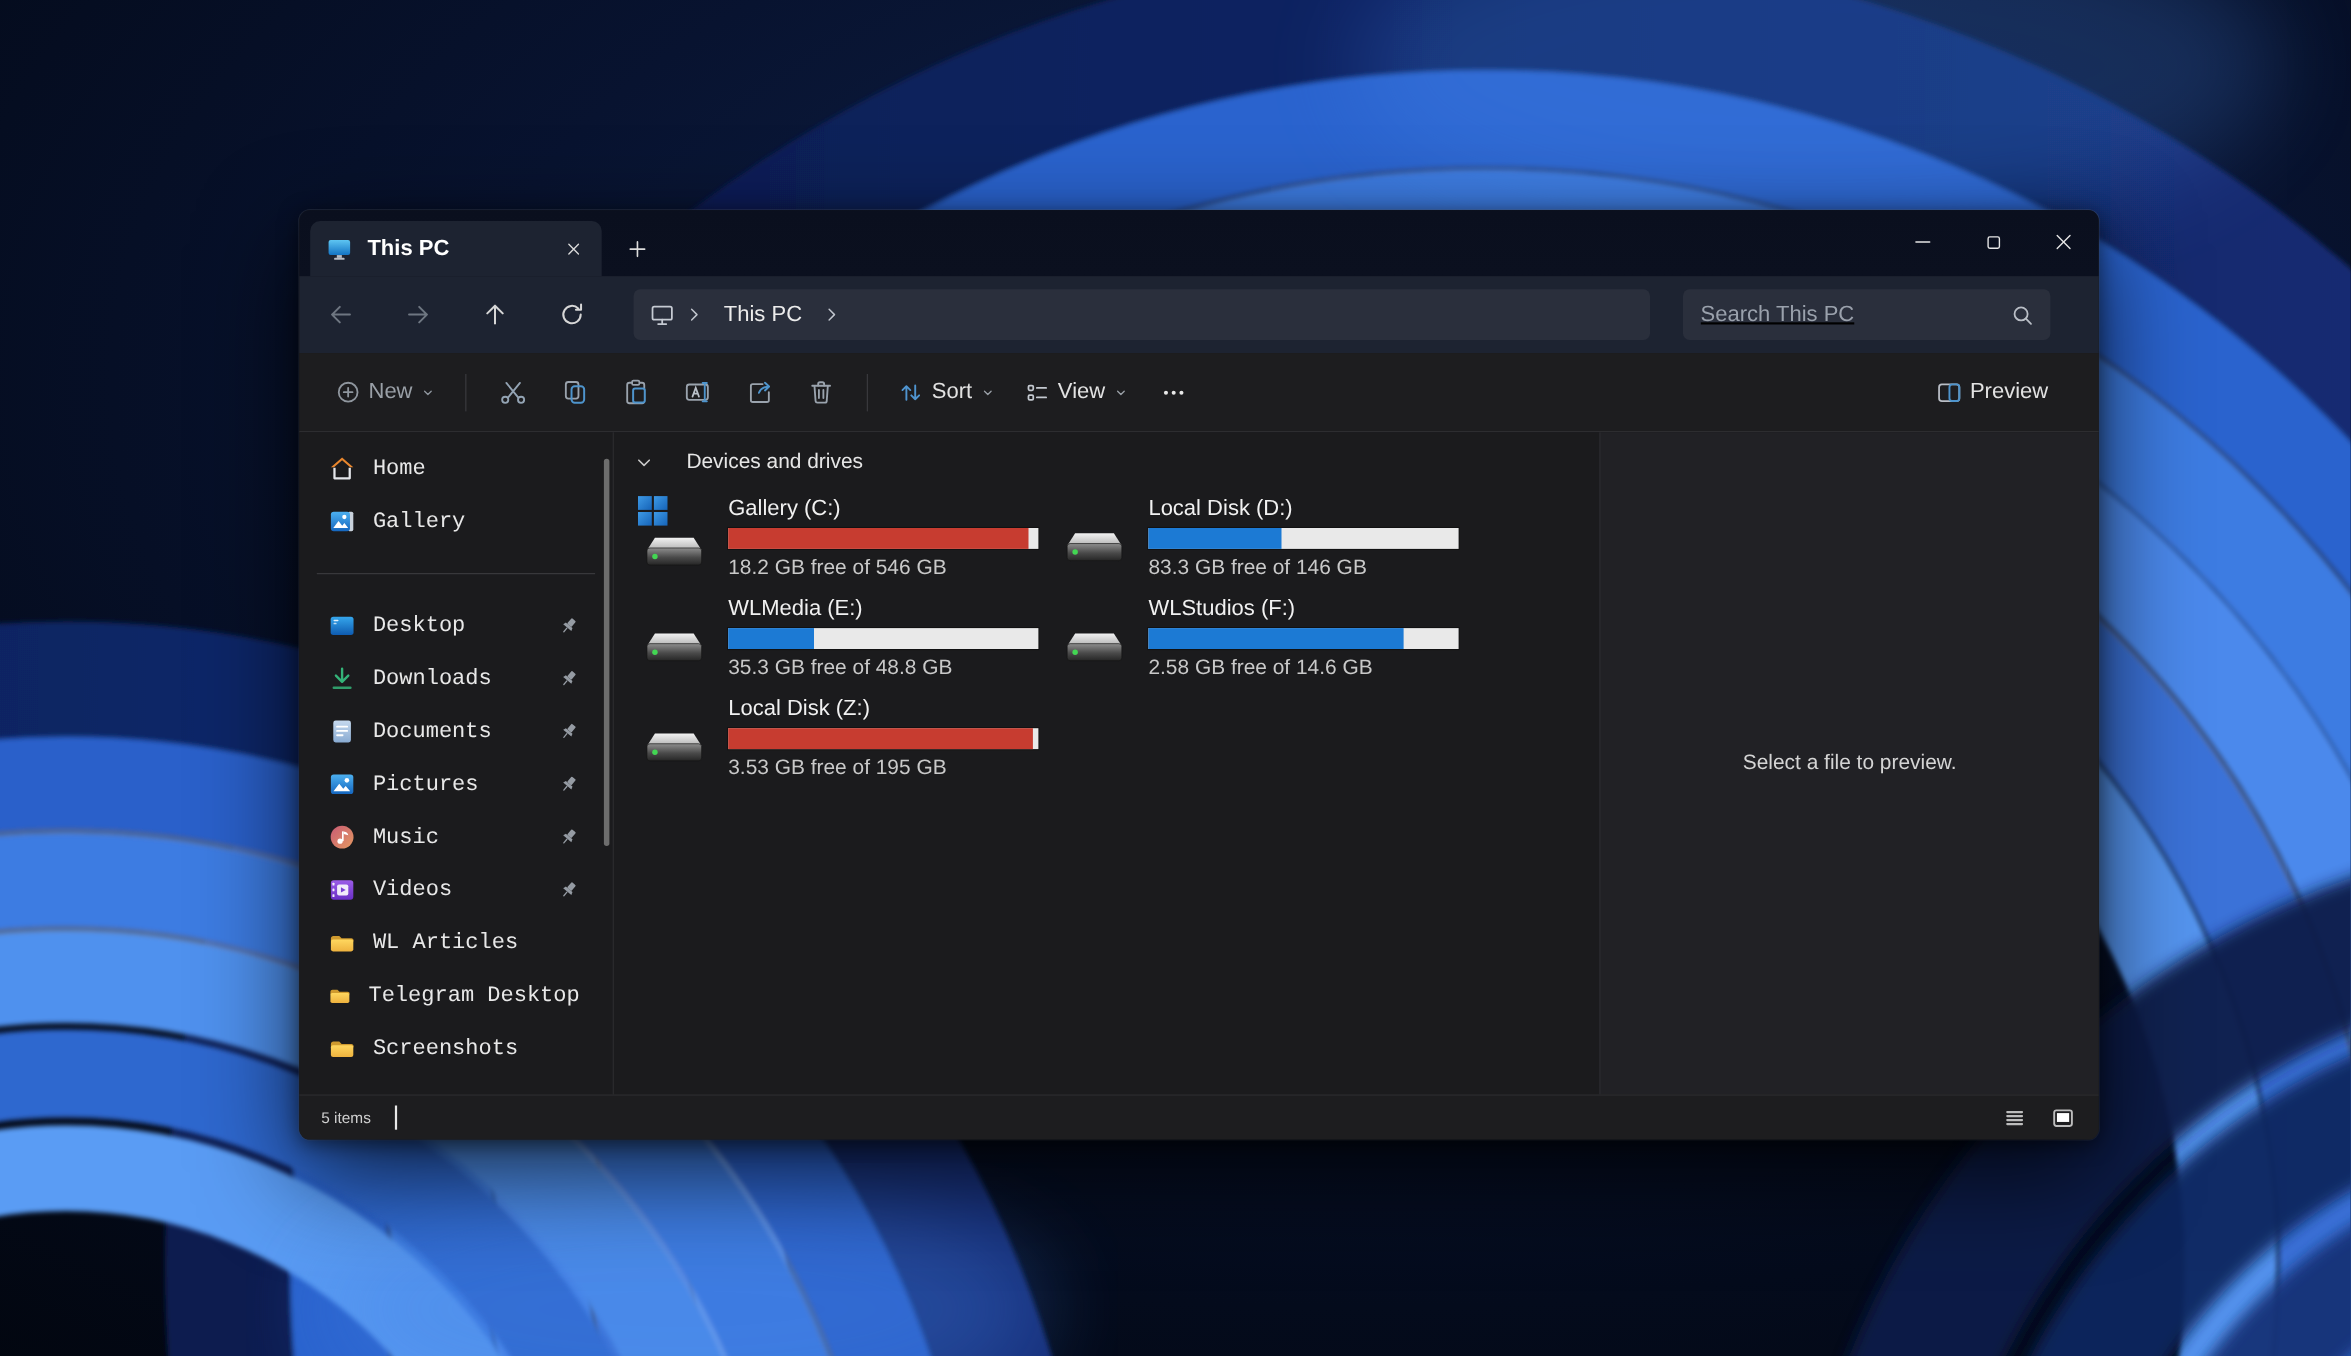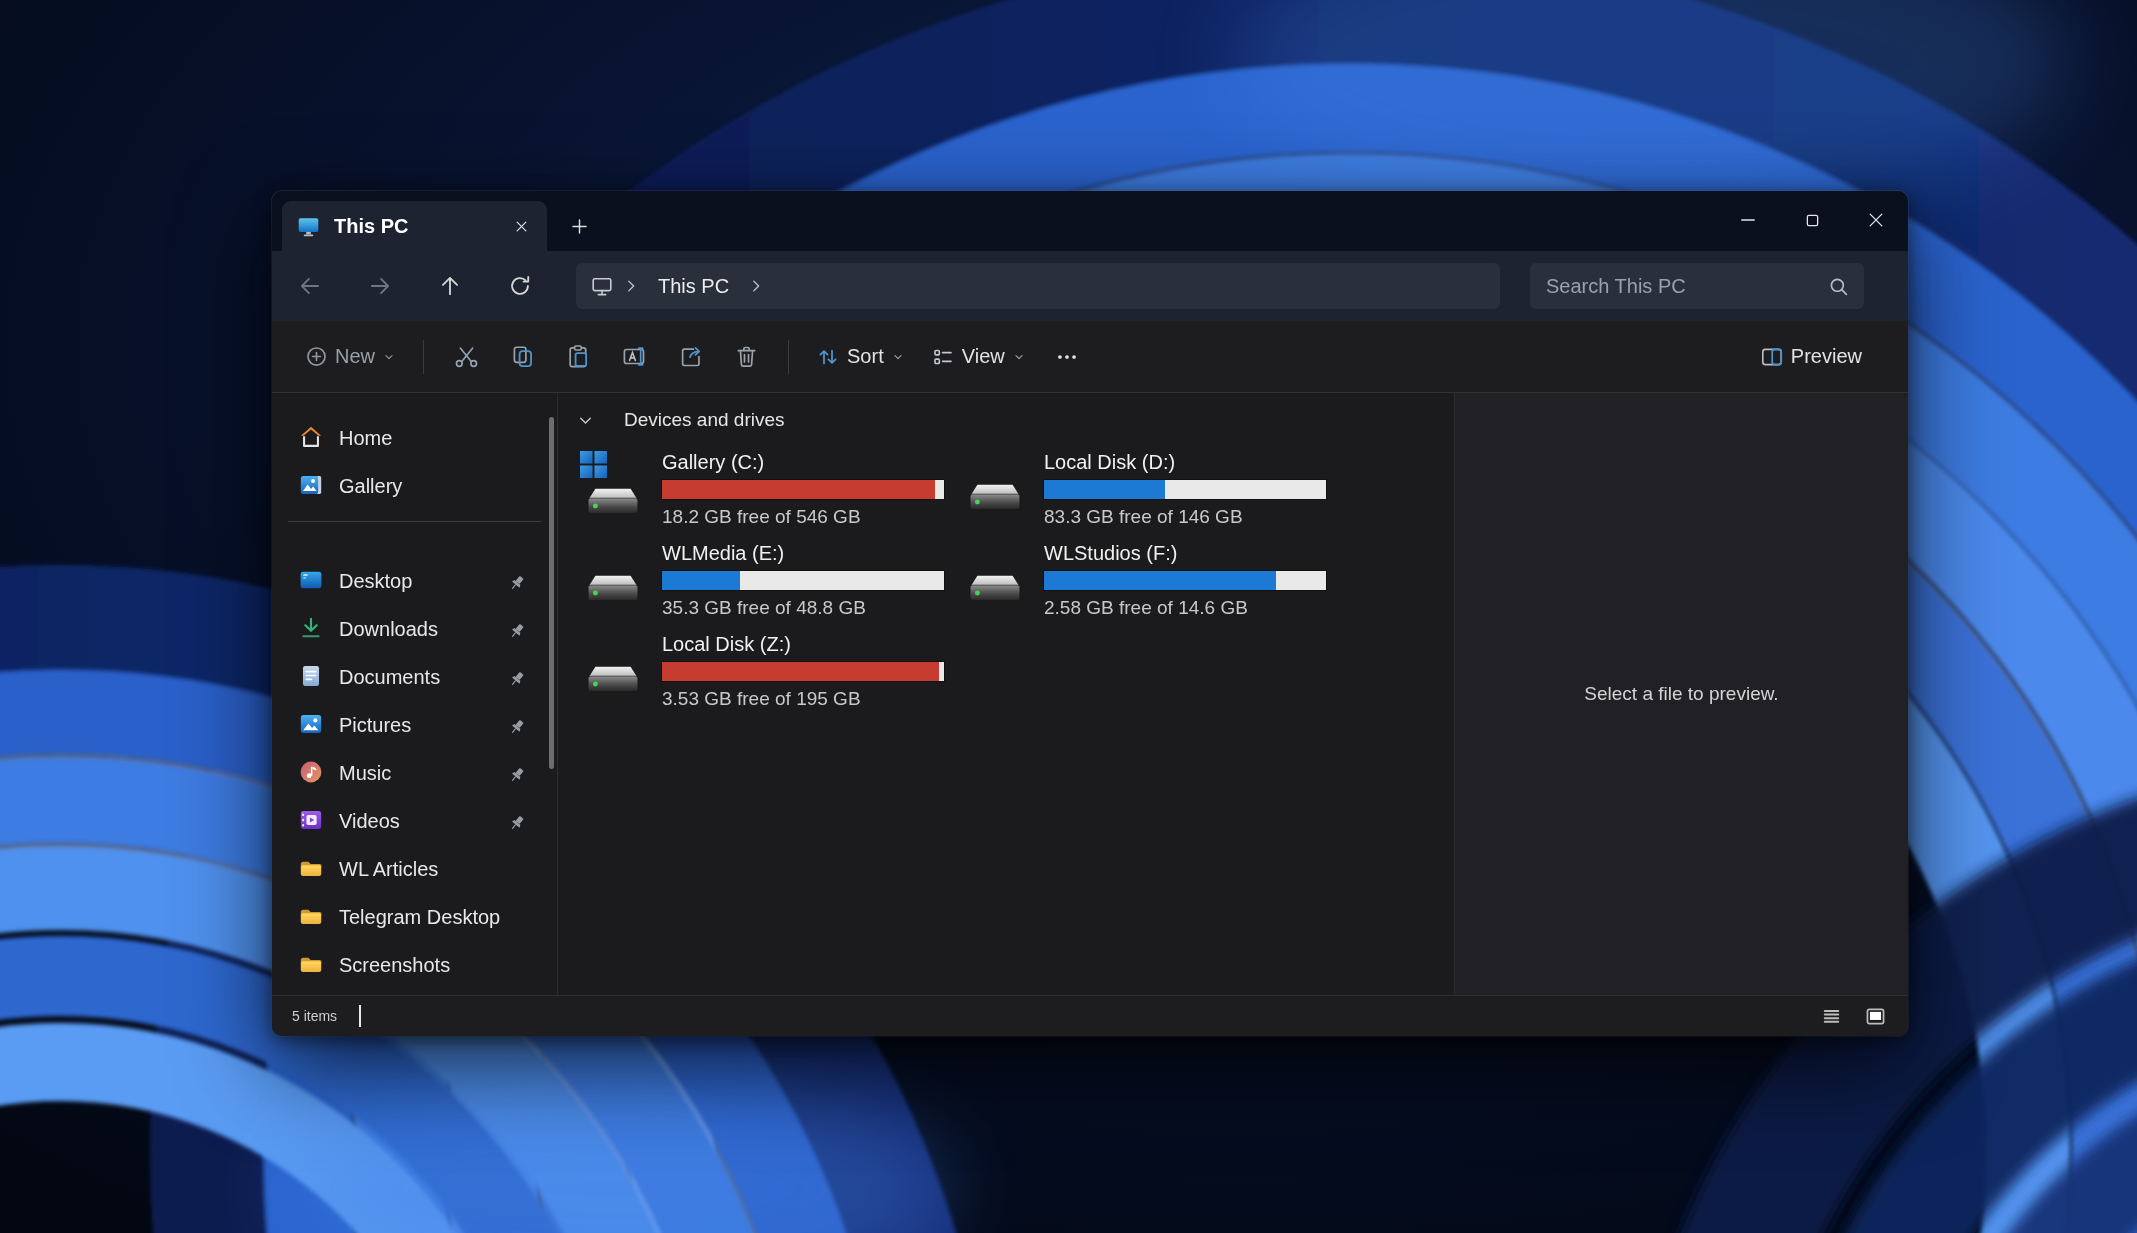--- a/index.html
+++ b/index.html
@@ -36,41 +36,41 @@
   .navbar { height:70px; background:#1d2331; display:flex; align-items:center; padding-left:16px; flex:none; }
   .nav-btn { width:44px; height:44px; border-radius:5px; display:flex; align-items:center; justify-content:center; margin-right:26px; flex:none; }
   .addressbar {
     margin-left:8px; width:924px; height:46px; background:#2a2f3c; border-radius:6px;
     display:flex; align-items:center; padding:0 14px; gap:4px; flex:none;
   }
   .crumb-text { color:#ececec; font-size:20px; padding:0 10px; }
   .crumb-chev { width:26px; height:26px; display:flex; align-items:center; justify-content:center; }
   .searchbox {
     margin-left:auto; margin-right:44px; width:334px; height:46px; background:#2a2f3c;
-    border-radius:6px; display:flex; align-items:center; padding:0 14px 0 16px;
+    border-radius:6px; display:flex; align-items:center; padding:0 14px 0 16px;text-decoration:underline;
   }
   .searchbox input {
     flex:1; background:transparent; border:none; outline:none;
     color:#e8e8e8; font-size:20px; font-family:"Liberation Sans",sans-serif; min-width:0;
   }
   .searchbox input::placeholder { color:#9aa1ac; }
 
   
   .toolbar { height:72px; background:#1d1d1f; border-bottom:1px solid #323235; display:flex; align-items:center; padding:0 34px 0 20px; flex:none; }
   .tb-btn { display:flex; align-items:center; gap:6px; height:52px; padding:0 12px; border-radius:6px; flex:none; }
   .tb-label { font-size:20px; color:#e2e2e2; }
   .tb-label.dim { color:#9aa0a7; }
   .tb-icon-btn { width:56px; height:52px; display:flex; align-items:center; justify-content:center; border-radius:6px; flex:none; }
   .tb-sep { width:1px; height:34px; background:#3c3c40; margin:0 14px; flex:none; }
   .tb-spacer { flex:1; }
 
   
   .content { flex:1; display:flex; background:#1b1b1d; min-height:0; }
   .sidebar { width:286px; border-right:1px solid #2d2d30; padding-top:9px; position:relative; flex:none; }
-  .side-item { height:48px; margin:0 18px 0 14px; border-radius:6px; display:flex; align-items:flex-end; padding:0 12px; }
+  .side-item { height:48px; margin:0 18px 0 14px; border-radius:6px; display:flex; align-items:center; padding:0 12px;font-family:Liberation Mono, monospace; }
   .side-item .slabel { color:#e8e8e8; font-size:20px; margin-left:15px; white-space:nowrap; }
   .side-item .pin { margin-left:auto; flex:none; }
   .side-sep { height:1px; background:#3c3c40; margin:23px 16px; }
   .side-scroll { position:absolute; right:3px; top:24px; width:5px; height:352px; border-radius:3px; background:#6d6d6d; }
 
   .main { flex:1; padding-top:14px; min-width:0; }
   .group-header { display:flex; align-items:center; gap:29px; padding-left:18px; height:26px; }
   .group-header .gh-label { color:#e6e6e6; font-size:19px; }
   .tiles { margin-top:11px; padding-left:22px; display:grid; grid-template-columns:382px 382px; grid-auto-rows:91px; }
   .tile { display:flex; align-items:center; }

